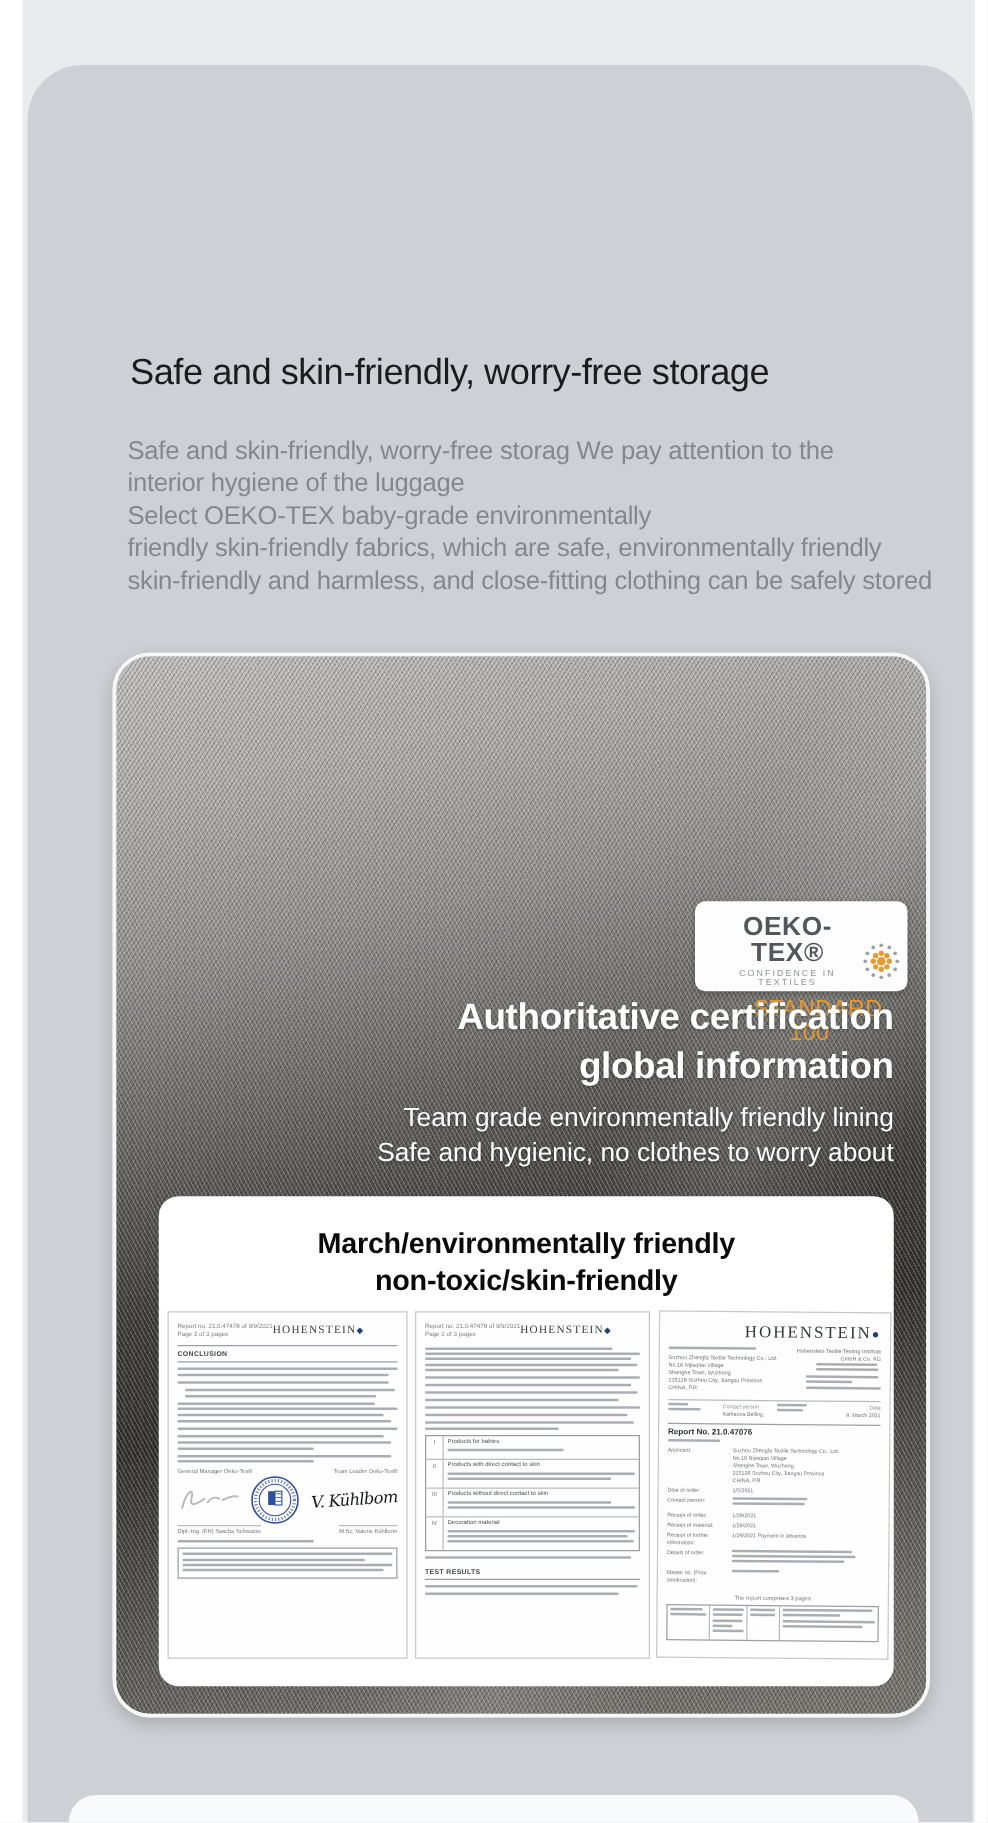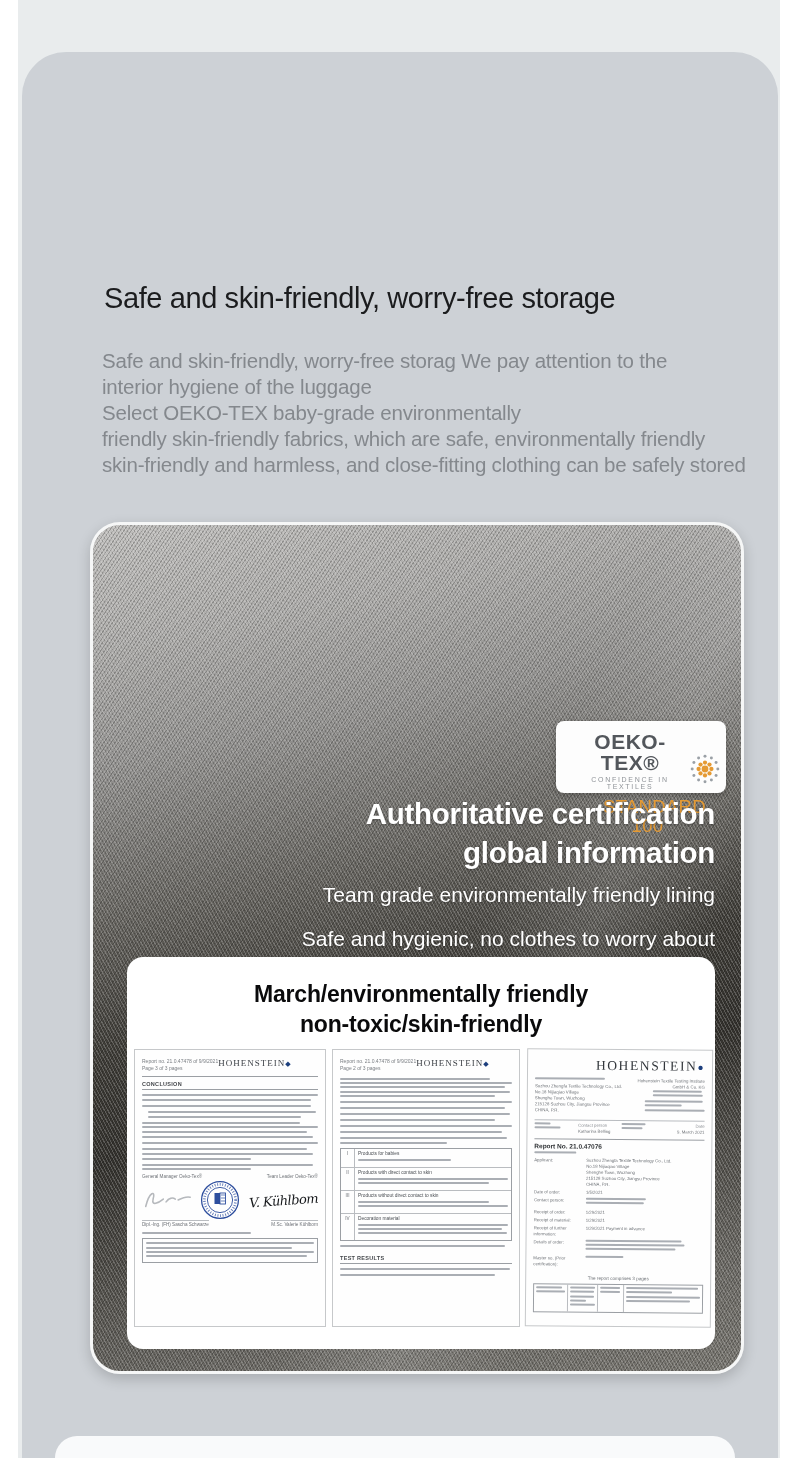--- a/index.html
+++ b/index.html
@@ -161,21 +161,21 @@
               <circle cx="19.2" cy="10.8" r="2"></circle>
               <circle cx="15" cy="15" r="3.2"></circle>
           </g>
         </svg>
       </div>
 
       <div class="overlay-text">
         <div class="ov-h">Authoritative certification</div>
         <div class="ov-h">global information</div>
         <div class="ov-s">Team grade environmentally friendly lining</div>
-        <div class="ov-s" style="margin-top:16px;">Safe and hygienic, no clothes to worry about</div>
+        <div class="ov-s" style="margin-top:0;">Safe and hygienic, no clothes to worry about</div>
       </div>
 
       <div class="inner-card">
         <div class="inner-heading">
           <div>March/environmentally friendly</div>
           <div>non-toxic/skin-friendly</div>
         </div>
 
         <div class="certs-row">
 

